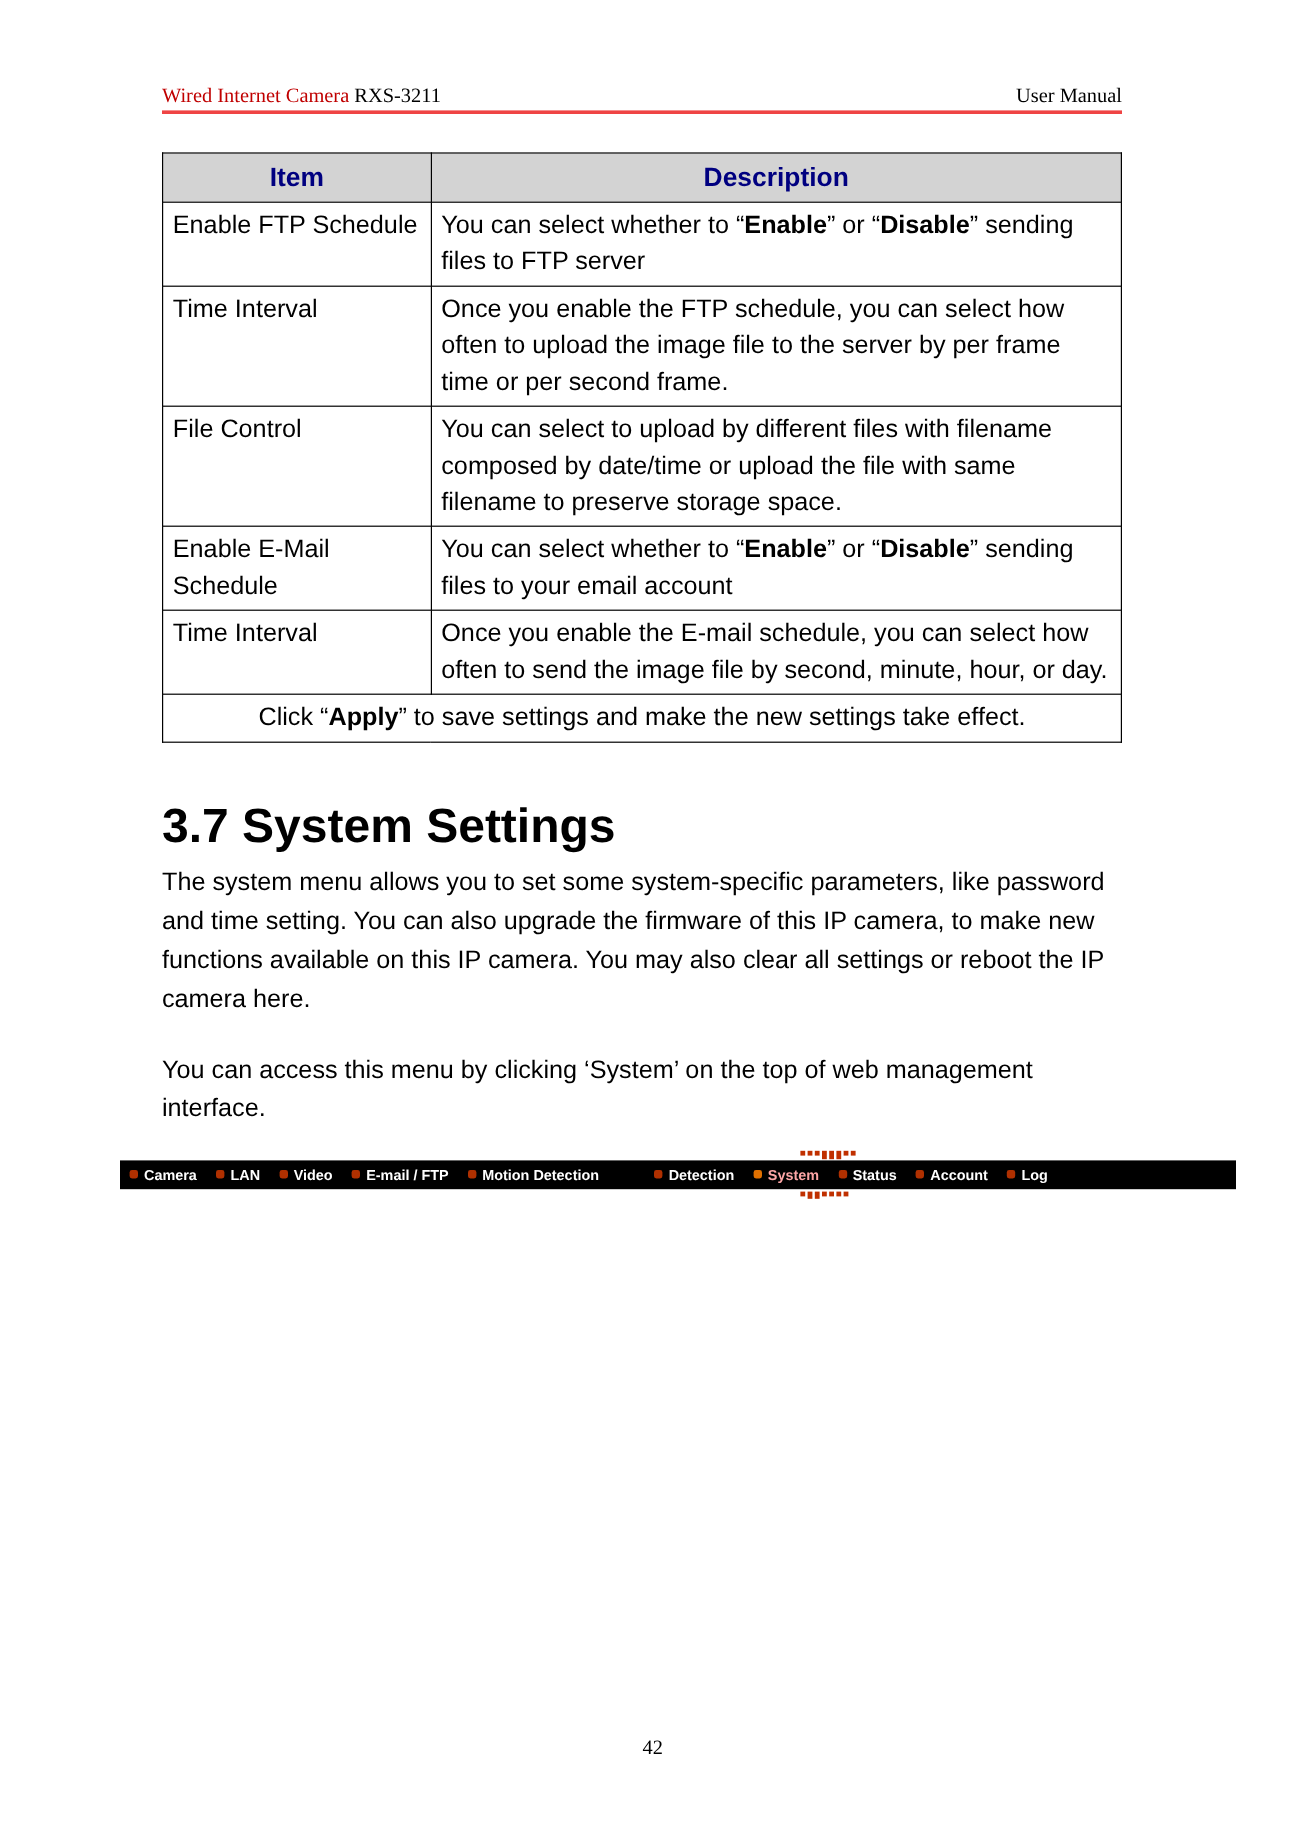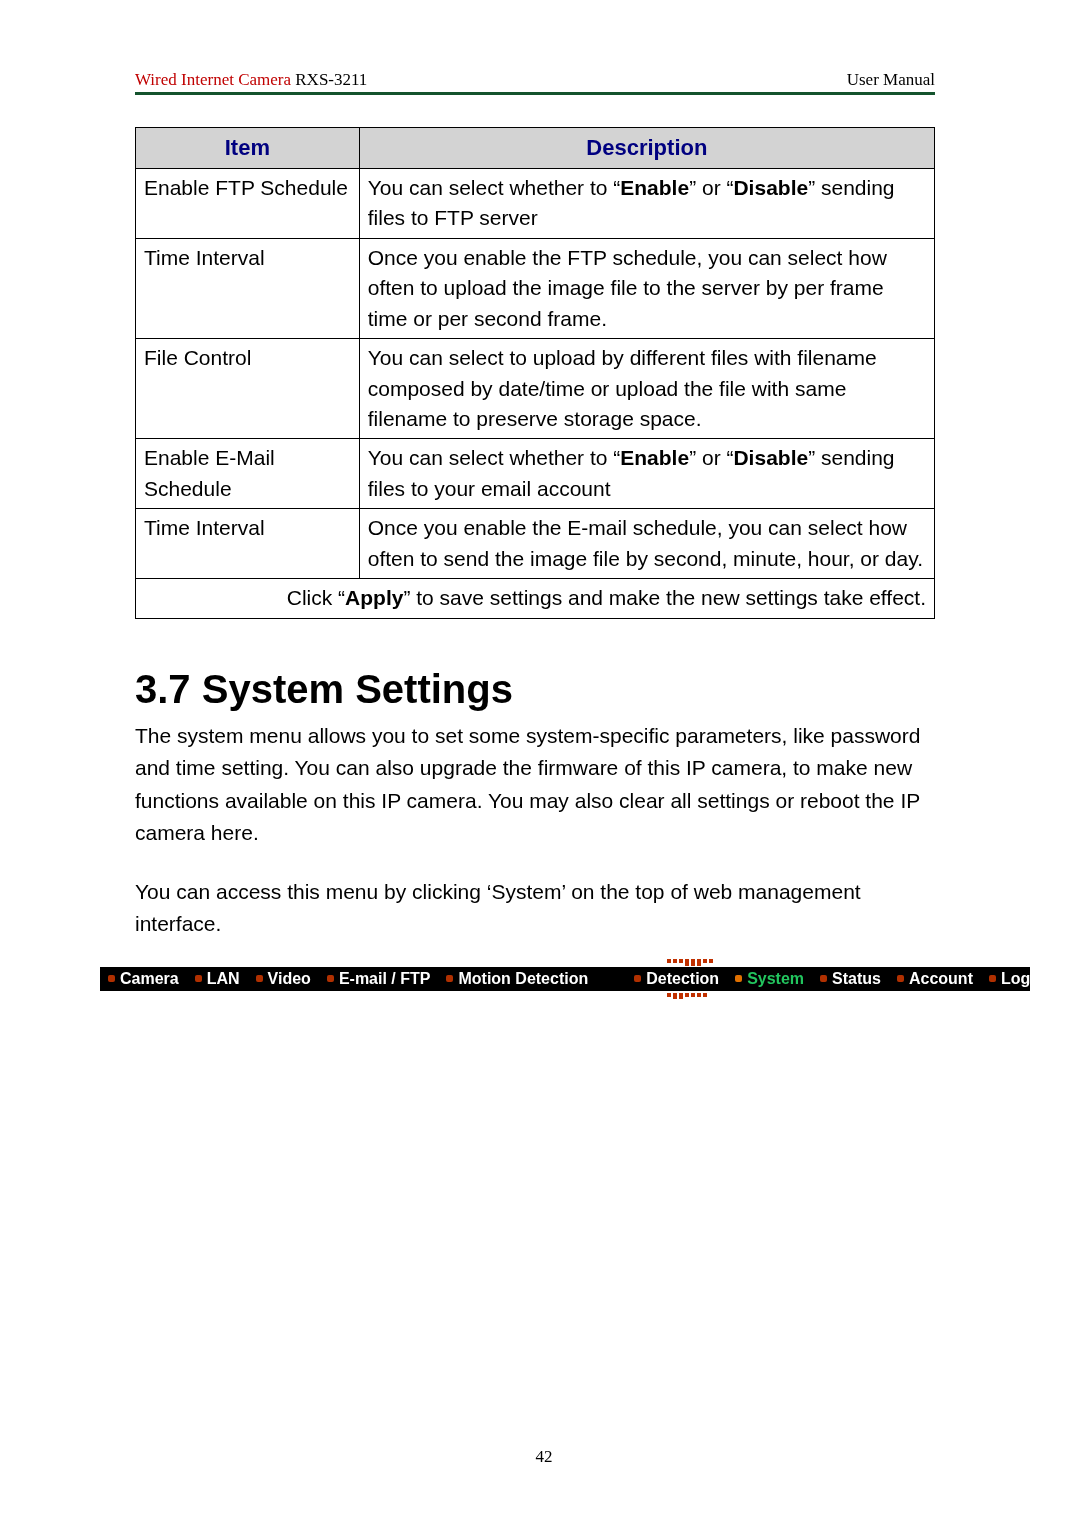--- a/index.html
+++ b/index.html
@@ -14,21 +14,21 @@
     position: relative;
     box-sizing: border-box;
     padding: 70px 145px 0 135px;
   }
   .header-line {
     display: flex;
     justify-content: space-between;
     align-items: baseline;
     font-family: "Times New Roman", serif;
     font-size: 17px;
-    border-bottom: 3px solid #14532d;
+    border-bottom: 3px solid #ef4444;
     padding-bottom: 2px;
   }
   .header-left .product { color: #c00000; }
   .header-left .model   { color: #000; }
   .header-right { color: #000; }
 
   .content {
     padding-top: 32px;
   }
 
@@ -45,21 +45,21 @@
     text-align: left;
   }
   table.spec th {
     background: #d3d3d3;
     color: #000080;
     font-weight: bold;
     text-align: center;
     font-size: 22px;
   }
   table.spec tr.footer td {
-    text-align: right;
+    text-align: center;
   }
   table.spec col.c1 { width: 28%; }
 
   h2.section {
     font-size: 40px;
     font-weight: bold;
     margin: 48px 0 8px 0;
   }
   p.body {
     font-size: 21px;
@@ -73,38 +73,38 @@
     margin-right: -95px;
   }
   .navbar {
     position: relative;
     background: #000;
     height: 24px;
     display: flex;
     align-items: center;
     color: #fff;
     font-family: Arial, sans-serif;
-    font-size: 16px;
+    font-size: 12px;
     font-weight: bold;
   }
   .nav-item {
     display: flex;
     align-items: center;
     padding: 0 8px;
     white-space: nowrap;
   }
   .nav-item.gap-wide { margin-left: 30px; }
   .dot {
     width: 7px; height: 7px;
     background: #b03000;
     border-radius: 2px;
     margin-right: 5px;
     flex: 0 0 auto;
   }
-  .nav-item.selected { color: #22c55e; }
+  .nav-item.selected { color: #fca5a5; }
   .nav-item.selected .dot { background: #e07000; }
   .marker-top, .marker-bottom {
     position: absolute;
     left: 61%;
     display: flex;
     gap: 2px;
   }
   .marker-top { top: -8px; }
   .marker-bottom { bottom: -8px; }
   .marker-top span, .marker-bottom span {

